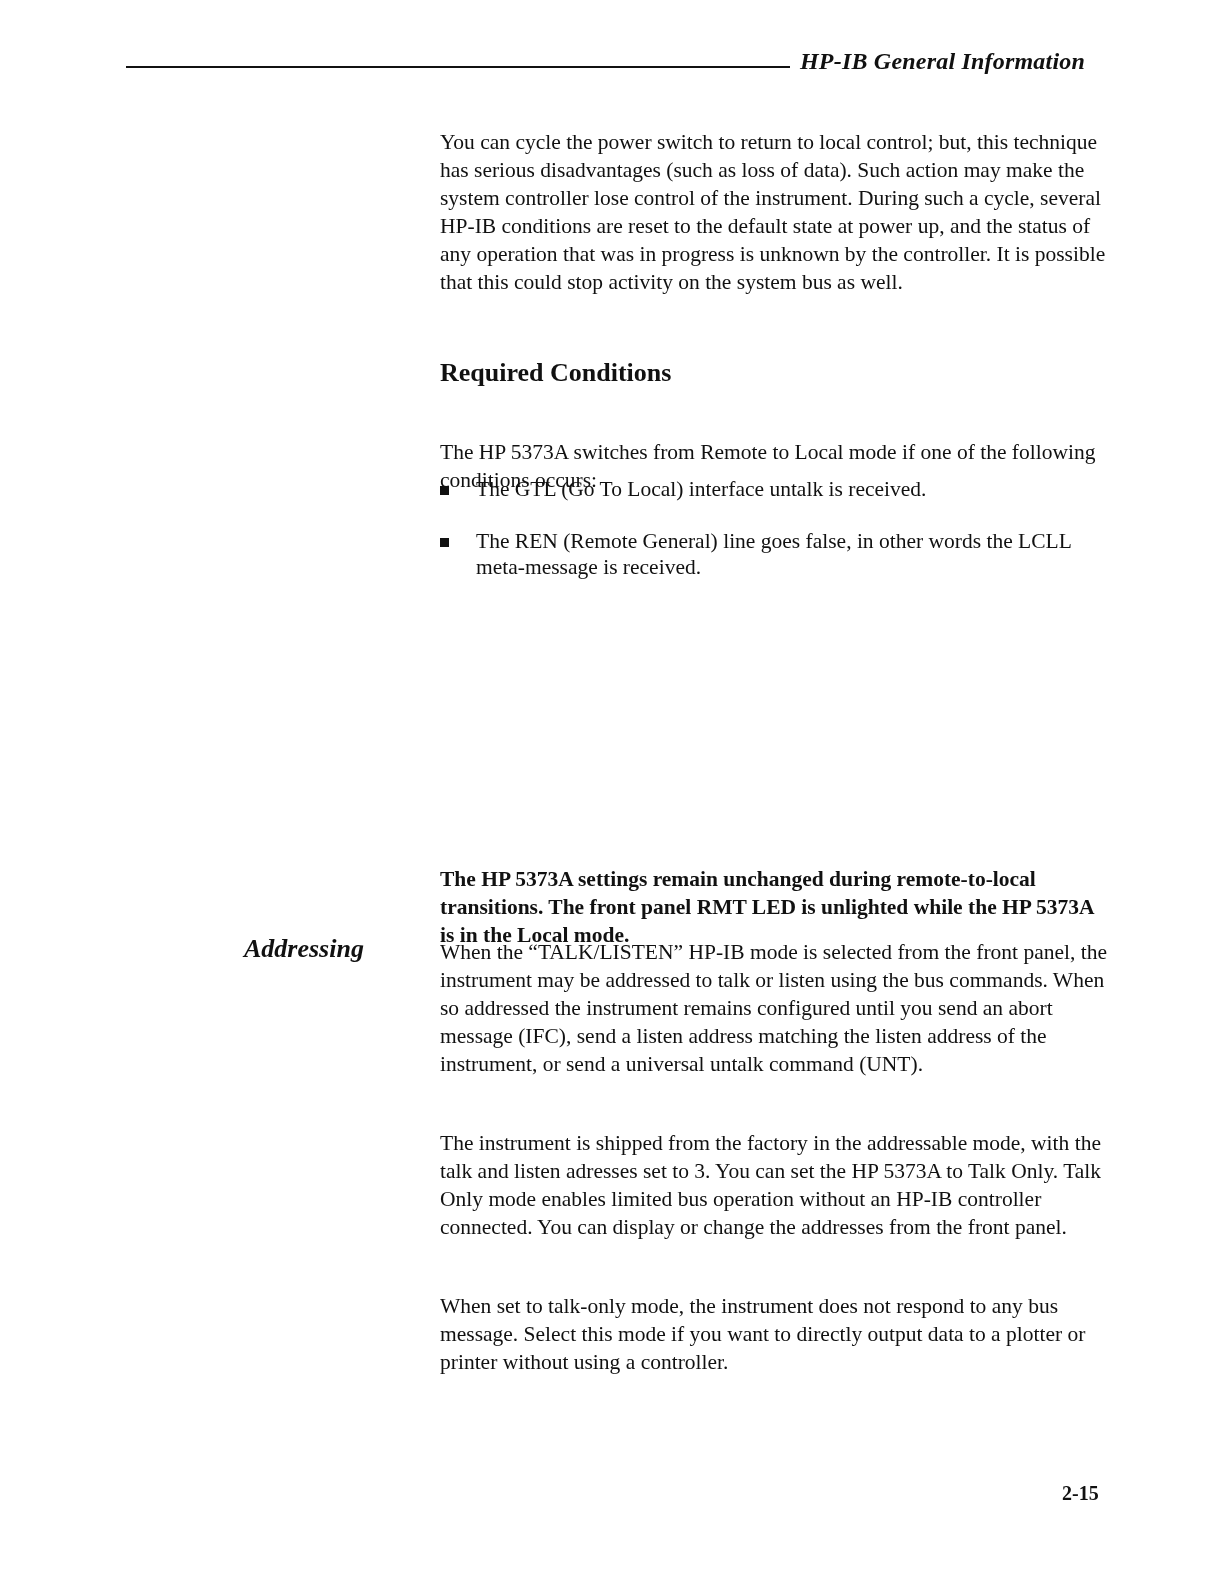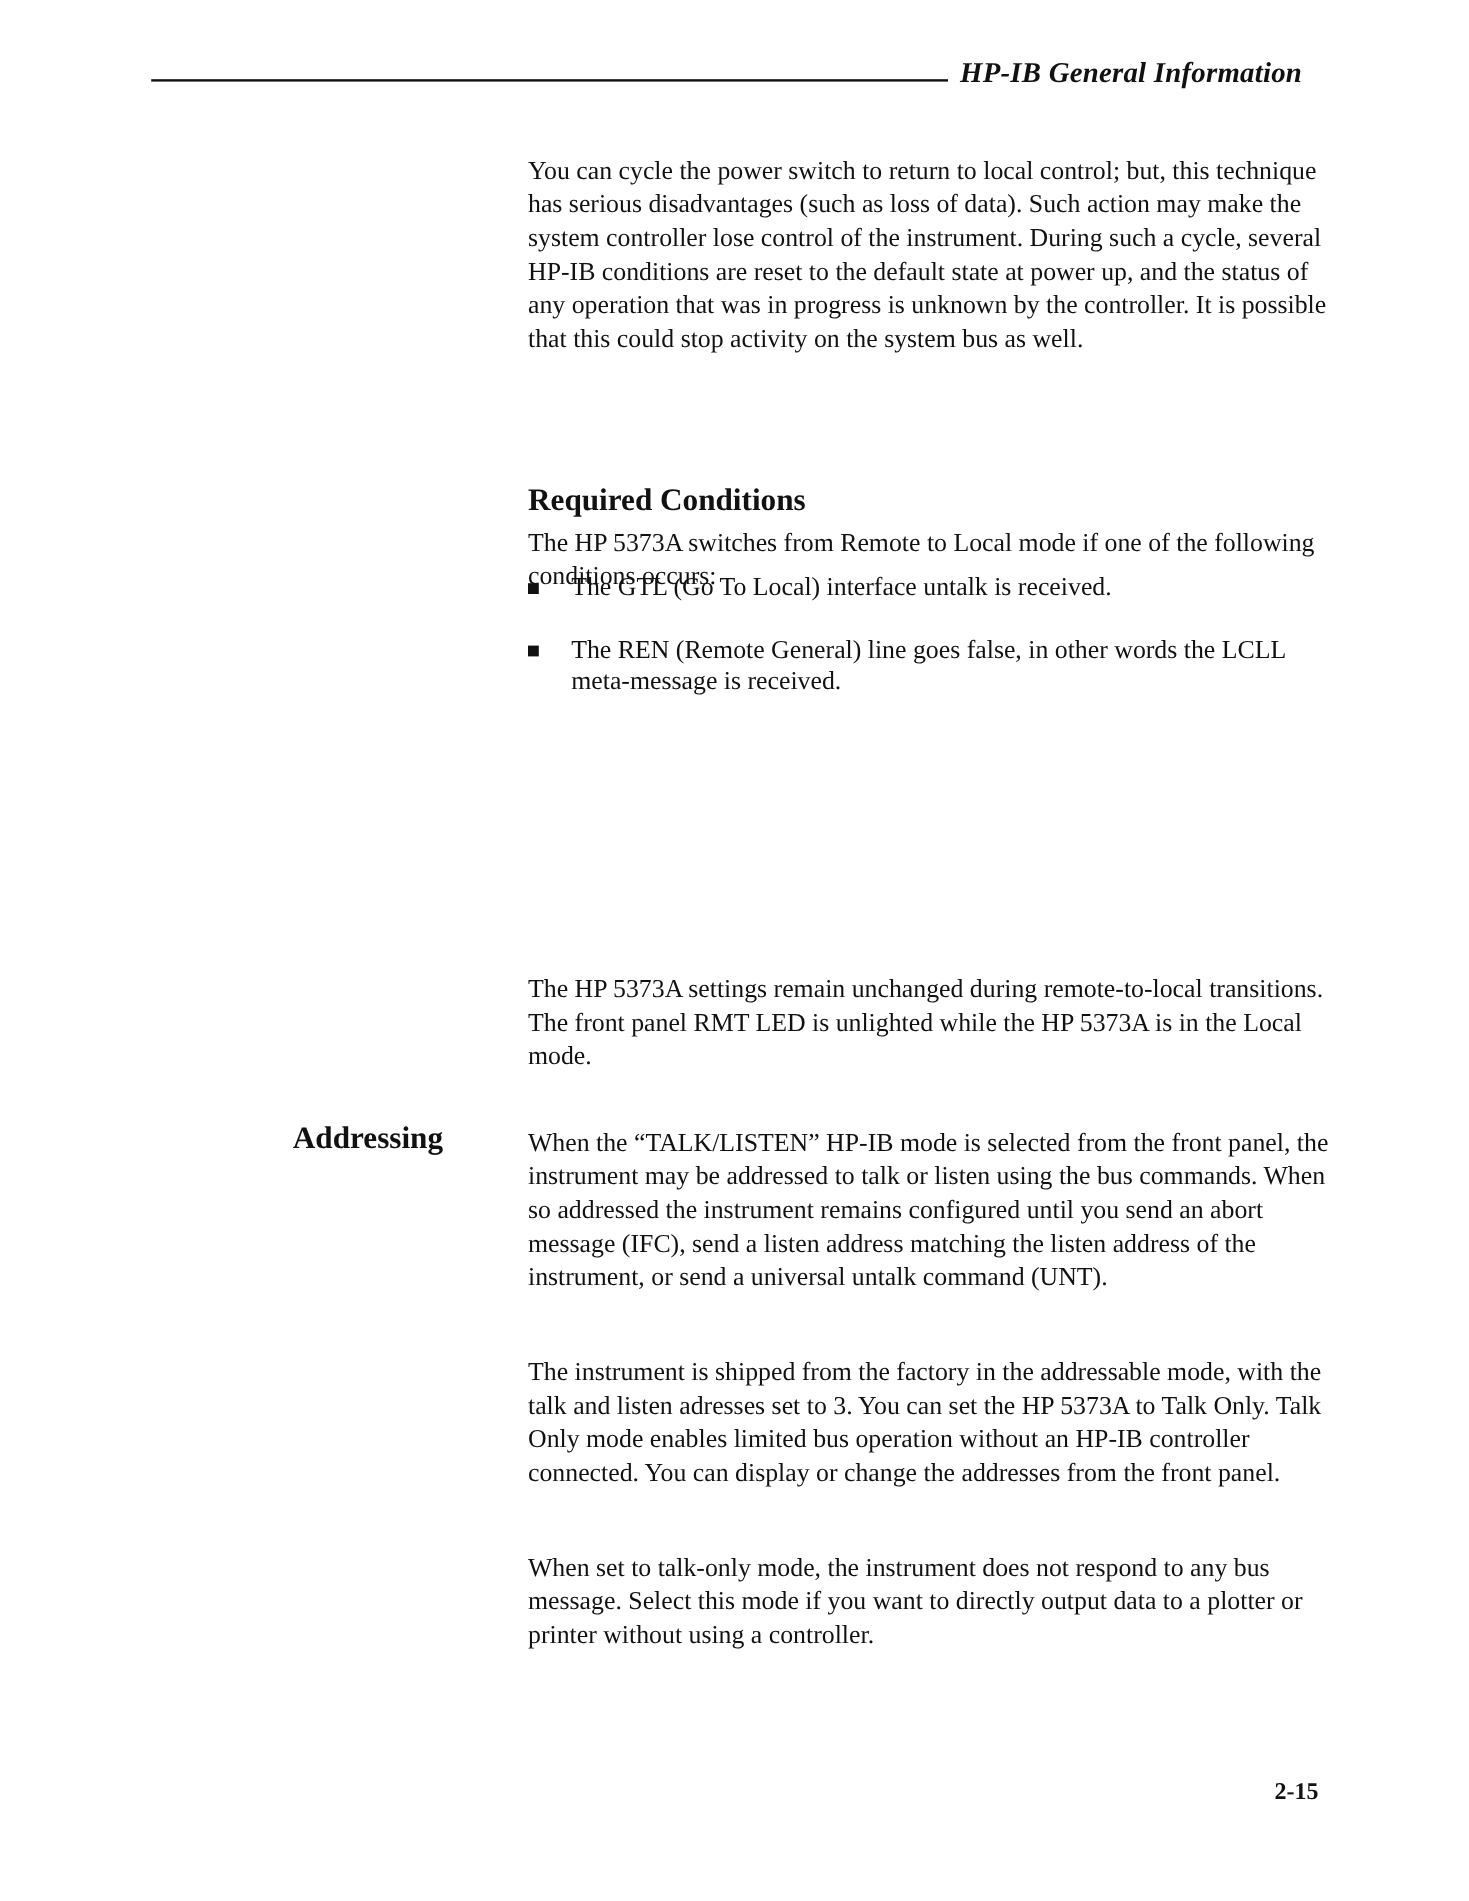--- a/index.html
+++ b/index.html
@@ -42,21 +42,20 @@
     }
     p { margin: 0; }
     .intro { top: 128px; }
     .section-heading {
       position: absolute;
       left: 440px;
       top: 356px;
       font-size: 26px;
       font-weight: bold;
       line-height: 34px;
-      margin-top: 44px;
     }
     .req-intro { top: 396px; margin-top: 42px; }
     .bullets {
       position: absolute;
       left: 440px;
       width: 670px;
       top: 476px;
       margin: 0;
       padding: 0;
       list-style: none;
@@ -72,28 +71,29 @@
     .bullet-item:nth-child(2) { margin-bottom: 25px; }
     .bullet-item:nth-child(3) { margin-bottom: 25px; }
     .bullet-mark {
       position: absolute;
       left: 0;
       top: 10px;
       width: 9px;
       height: 9px;
       background: #111111;
     }
-    .settings-para { top: 810px; }
+    .settings-para { top: 865px; font-weight: bold; }
     .side-heading {
       position: absolute;
       left: 244px;
       top: 932px;
       font-size: 26px;
       font-weight: bold;
       line-height: 34px;
+      font-style: italic;
     }
     .addr-para1 { top: 938px; }
     .addr-para2 { top: 1129px; }
     .addr-para3 { top: 1292px; }
     .page-number {
       position: absolute;
       left: 1062px;
       top: 1482px;
       font-size: 20px;
       font-weight: bold;

